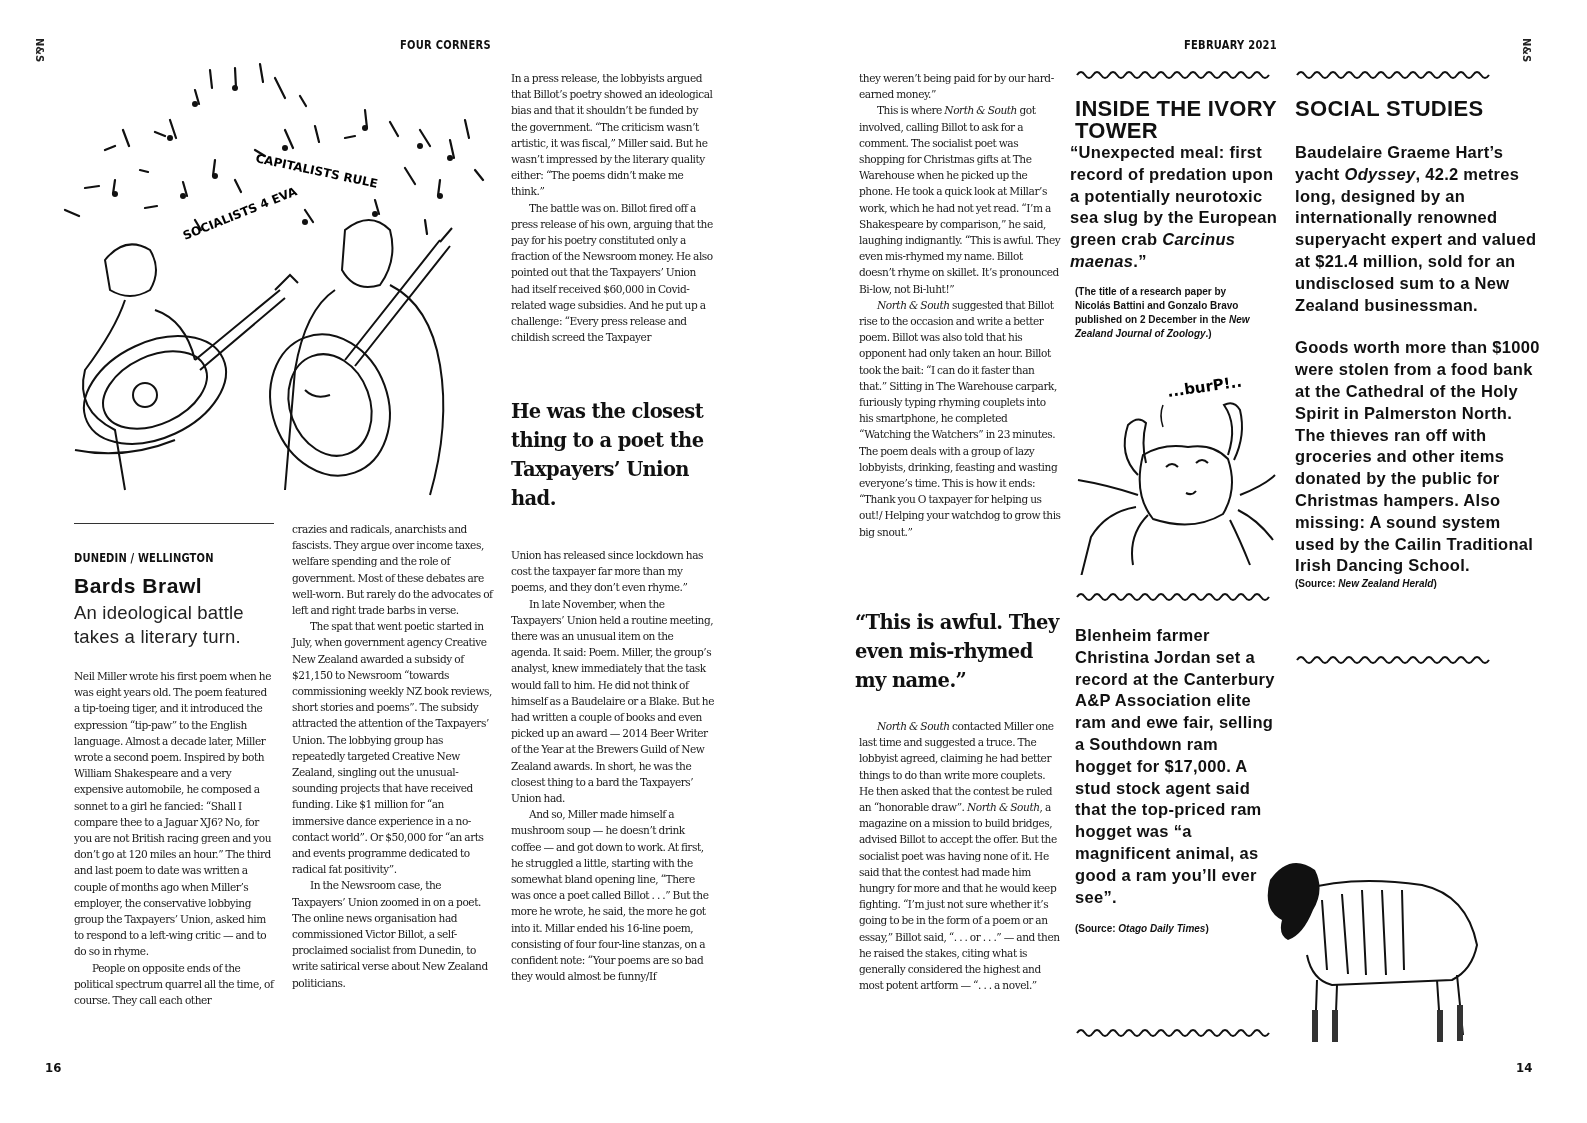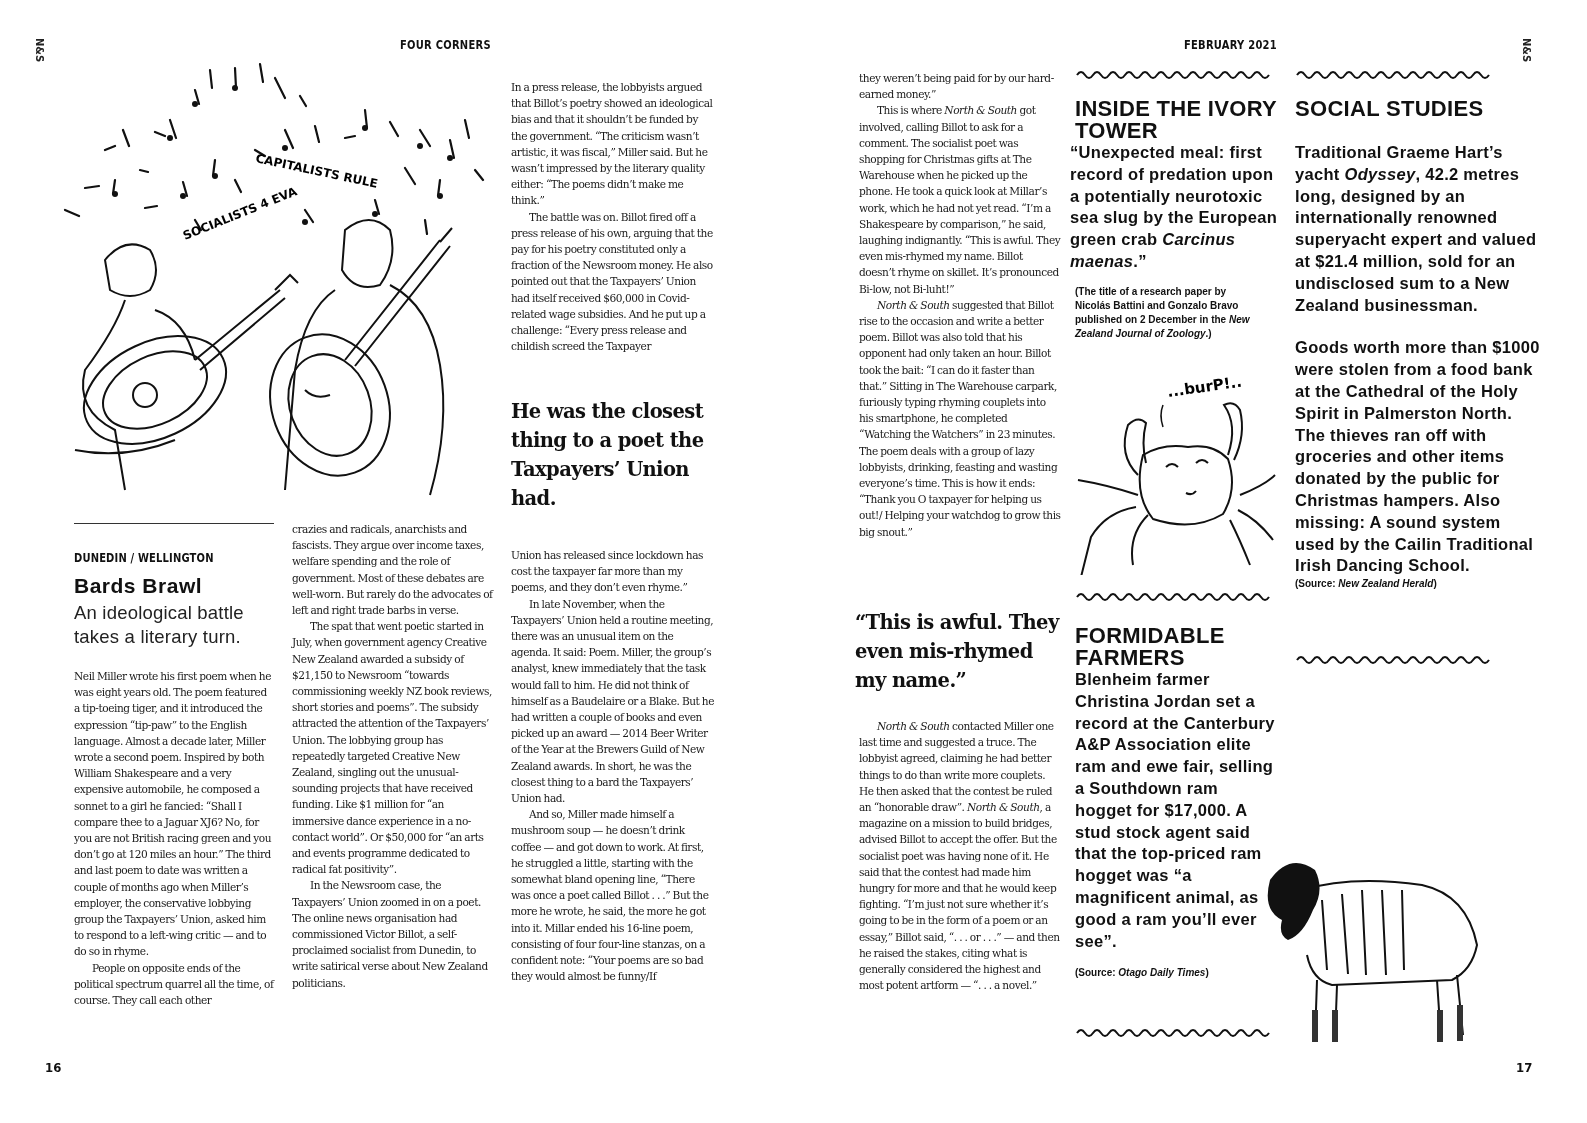--- a/index.html
+++ b/index.html
@@ -31,21 +31,21 @@
   <span style="writing-mode:vertical-rl; transform:rotate(0deg); display:inline-block;">N&amp;S</span>
 </div>
 <div class="abs mark" style="left:1520px; top:38px;">
   <span style="writing-mode:vertical-rl; display:inline-block;">N&amp;S</span>
 </div>
 
 <div class="abs runhead" style="left:400px; top:37px;">FOUR CORNERS</div>
 <div class="abs runhead" style="left:1184px; top:37px;">FEBRUARY 2021</div>
 
 <div class="abs folio" style="left:45px; top:1060px;">16</div>
-<div class="abs folio" style="left:1516px; top:1060px;">17</div>
+<div class="abs folio" style="left:1516px; top:1060px;">14</div>
 
 <div class="abs" style="left:45px; top:60px; width:460px; height:440px;">
   <svg width="460" height="440" viewBox="0 0 460 440">
     <g stroke="#111" stroke-width="2.2" fill="none" stroke-linecap="round">
       <path d="M150 30 l4 14 M165 10 l2 18 M190 8 l1 20 M215 4 l3 18 M230 18 l10 20 M255 36 l6 10 M110 72 l10 4 M125 60 l6 18 M60 90 l10 -4 M78 70 l6 16 M40 128 l14 -2 M70 120 l-2 14 M95 110 l8 2 M138 122 l4 14 M170 100 l-2 16 M190 120 l6 12 M210 90 l10 6 M240 70 l8 18 M270 66 l4 16 M300 78 l10 -2 M320 50 l2 18 M345 62 l8 14 M375 70 l10 16 M405 80 l4 18 M420 60 l4 18 M360 108 l10 16 M395 120 l-2 16 M430 110 l8 10 M20 150 l14 6 M100 148 l12 -2 M150 160 l6 10 M260 150 l8 12 M330 140 l4 14 M380 160 l2 14"></path>
     </g>
     <g fill="#111">
       <circle cx="150" cy="44" r="3"></circle>
         <circle cx="190" cy="28" r="3"></circle>
         <circle cx="125" cy="78" r="3"></circle>
@@ -96,21 +96,21 @@
   <p>Neil Miller wrote his first poem when he was eight years old. The poem featured a tip-toeing tiger, and it introduced the expression “tip-paw” to the English language. Almost a decade later, Miller wrote a second poem. Inspired by both William Shakespeare and a very expensive automobile, he composed a sonnet to a girl he fancied: “Shall I compare thee to a Jaguar XJ6? No, for you are not British racing green and you don’t go at 120 miles an hour.” The third and last poem to date was written a couple of months ago when Miller’s employer, the conservative lobbying group the Taxpayers’ Union, asked him to respond to a left-wing critic — and to do so in rhyme.</p>
   <p class="ind">People on opposite ends of the political spectrum quarrel all the time, of course. They call each other</p>
 </div>
 
 <div class="abs body" style="left:292px; top:521px; width:203px;">
   <p>crazies and radicals, anarchists and fascists. They argue over income taxes, welfare spending and the role of government. Most of these debates are well-worn. But rarely do the advocates of left and right trade barbs in verse.</p>
   <p class="ind">The spat that went poetic started in July, when government agency Creative New Zealand awarded a subsidy of $21,150 to Newsroom “towards commissioning weekly NZ book reviews, short stories and poems”. The subsidy attracted the attention of the Taxpayers’ Union. The lobbying group has repeatedly targeted Creative New Zealand, singling out the unusual-sounding projects that have received funding. Like $1 million for “an immersive dance experience in a no-contact world”. Or $50,000 for “an arts and events programme dedicated to radical fat positivity”.</p>
   <p class="ind">In the Newsroom case, the Taxpayers’ Union zoomed in on a poet. The online news organisation had commissioned Victor Billot, a self-proclaimed socialist from Dunedin, to write satirical verse about New Zealand politicians.</p>
 </div>
 
-<div class="abs body" style="left:511px; top:70px; width:204px;margin-top:9px;">
+<div class="abs body" style="left:511px; top:70px; width:204px;">
   <p>In a press release, the lobbyists argued that Billot’s poetry showed an ideological bias and that it shouldn’t be funded by the government. “The criticism wasn’t artistic, it was fiscal,” Miller said. But he wasn’t impressed by the literary quality either: “The poems didn’t make me think.”</p>
   <p class="ind">The battle was on. Billot fired off a press release of his own, arguing that the pay for his poetry constituted only a fraction of the Newsroom money. He also pointed out that the Taxpayers’ Union had itself received $60,000 in Covid-related wage subsidies. And he put up a challenge: “Every press release and childish screed the Taxpayer</p>
 </div>
 
 <div class="abs pull" style="left:511px; top:397px; width:200px;">He was the closest thing to a poet the Taxpayers’ Union had.</div>
 
 <div class="abs body" style="left:511px; top:547px; width:204px;">
   <p>Union has released since lockdown has cost the taxpayer far more than my poems, and they don’t even rhyme.”</p>
   <p class="ind">In late November, when the Taxpayers’ Union held a routine meeting, there was an unusual item on the agenda. It said: Poem. Miller, the group’s analyst, knew immediately that the task would fall to him. He did not think of himself as a Baudelaire or a Blake. But he had written a couple of books and even picked up an award — 2014 Beer Writer of the Year at the Brewers Guild of New Zealand awards. In short, he was the closest thing to a bard the Taxpayers’ Union had.</p>
   <p class="ind">And so, Miller made himself a mushroom soup — he doesn’t drink coffee — and got down to work. At first, he struggled a little, starting with the somewhat bland opening line, “There was once a poet called Billot . . .” But the more he wrote, he said, the more he got into it. Millar ended his 16-line poem, consisting of four four-line stanzas, on a confident note: “Your poems are so bad they would almost be funny/If</p>
@@ -168,28 +168,27 @@
       <path d="M85 80 q20 -12 45 -8 q25 -4 40 12 q10 30 -5 55 q-30 18 -70 5 q-20 -25 -10 -64 z"></path>
       <path d="M108 92 q6 -6 12 0 M138 88 q6 -6 12 0 M128 118 q6 3 10 -2"></path>
       <path d="M80 100 q-20 -20 -10 -50 q10 -10 18 -2 q-5 20 0 40"></path>
       <path d="M170 80 q10 -30 -4 -50 q10 -5 16 5 q6 25 -6 50"></path>
       <path d="M80 120 q-30 -10 -60 -15 M78 132 q-30 5 -45 30 q-5 20 -10 40 M90 140 q-20 20 -15 50 M182 120 q25 -10 35 -20 M180 135 q20 10 35 30 M172 145 q10 20 20 45"></path>
     </g>
   </svg>
 </div>
 
 <div class="abs" style="left:1075px; top:625px; width:200px;">
-  <div class="side-h">FORMIDABLE FARMERS</div>
   <div class="side-b">Blenheim farmer Christina Jordan set a record at the Canterbury A&amp;P Association elite ram and ewe fair, selling a Southdown ram hogget for $17,000. A stud stock agent said that the top-priced ram hogget was “a magnificent animal, as good a ram you’ll ever see”.</div>
   <div class="src" style="margin-top:14px;"><span>(Source: </span><i>Otago Daily Times</i><span>)</span></div>
 </div>
 
 <div class="abs" style="left:1295px; top:98px; width:245px;">
   <div class="side-h">SOCIAL STUDIES</div>
-  <div class="side-b" style="margin-top:22px;"><span>Traditional Graeme Hart’s yacht </span><i>Odyssey</i><span>, 42.2 metres long, designed by an internationally renowned superyacht expert and valued at $21.4 million, sold for an undisclosed sum to a New Zealand businessman.</span></div>
+  <div class="side-b" style="margin-top:22px;"><span>Baudelaire Graeme Hart’s yacht </span><i>Odyssey</i><span>, 42.2 metres long, designed by an internationally renowned superyacht expert and valued at $21.4 million, sold for an undisclosed sum to a New Zealand businessman.</span></div>
   <div class="side-b" style="margin-top:21px;">Goods worth more than $1000 were stolen from a food bank at the Cathedral of the Holy Spirit in Palmerston North. The thieves ran off with groceries and other items donated by the public for Christmas hampers. Also missing: A sound system used by the Cailin Traditional Irish Dancing School.</div>
   <div class="src" style=""><span>(Source: </span><i>New Zealand Herald</i><span>)</span></div>
 </div>
 
 <div class="abs" style="left:1262px; top:850px; width:230px; height:200px;">
   <svg width="230" height="200" viewBox="0 0 230 200">
     <g stroke="#111" stroke-width="2" fill="none">
       <path d="M40 40 q50 -15 120 -5 q45 10 55 60 q-5 25 -25 35 l-120 5 q-20 -5 -25 -30"></path>
       <path d="M60 50 l5 70 M80 44 l6 80 M100 40 l4 85 M120 40 l4 85 M140 40 l2 80"></path>
       <path d="M55 130 l-2 60 M75 135 l-2 55 M175 130 l4 60 M195 125 l6 60"></path>

